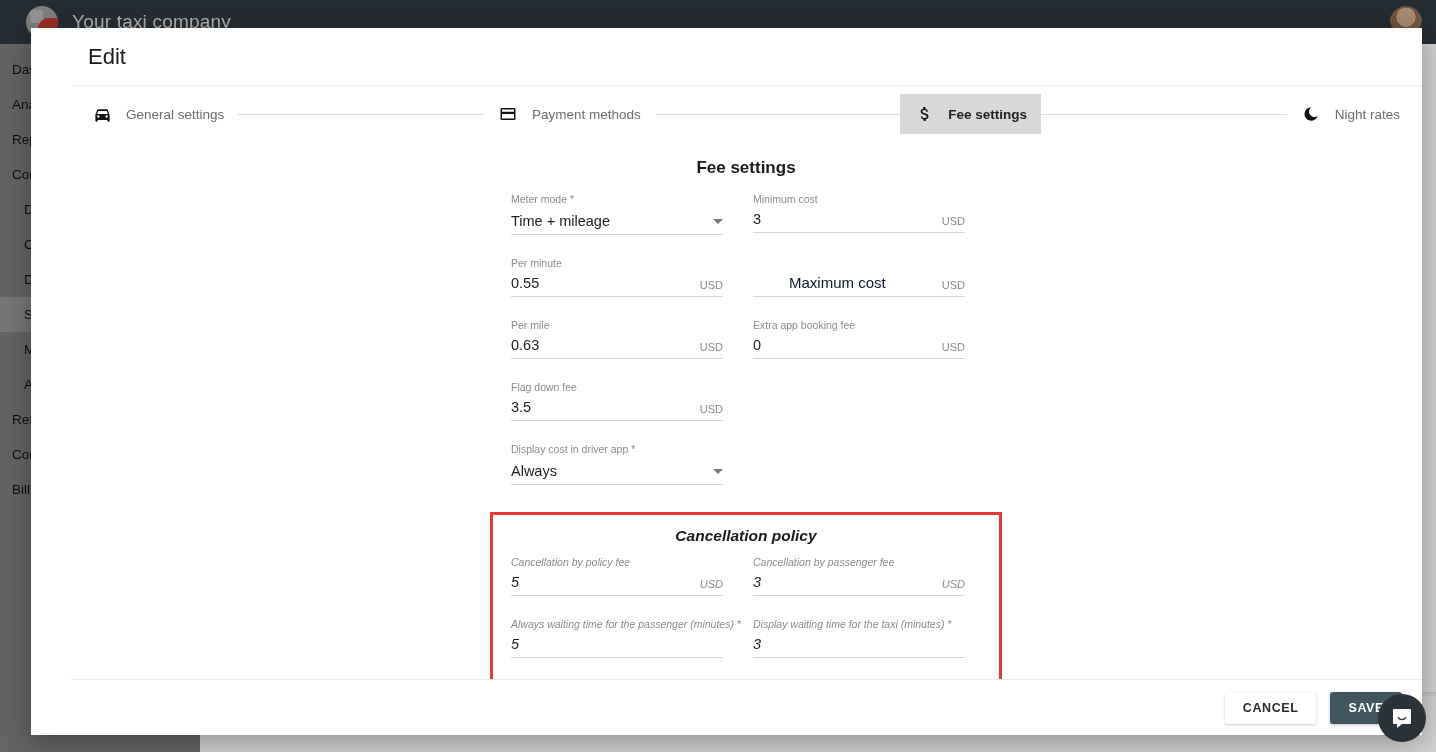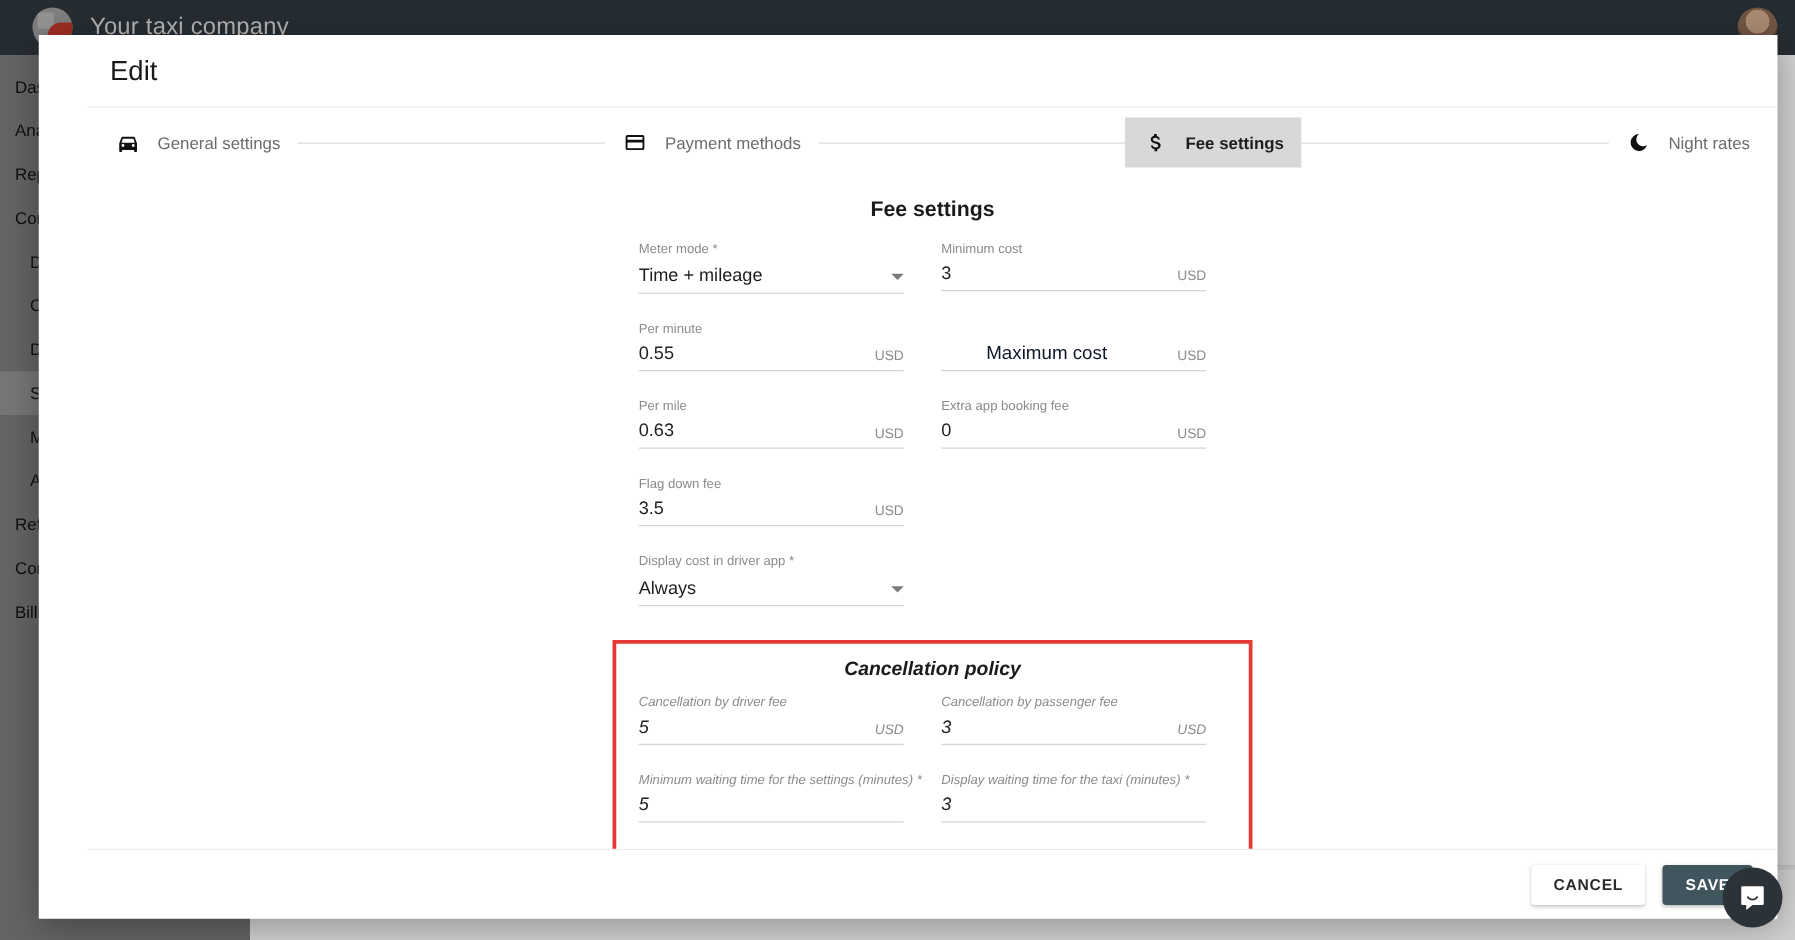--- a/index.html
+++ b/index.html
@@ -350,37 +350,37 @@
 
         <div></div>
       </div>
     </div>
 
     <div id="cancel-policy" style="border-color: rgb(229, 57, 53); font-style: italic;">
       <div id="policy-title">Cancellation policy</div>
 
       <div class="policy-grid">
         <div class="field">
-          <div class="field-label">Cancellation by driver fee</div>
+          <div class="field-label">Cancellation by policy fee</div>
           <div class="field-ctl">
             <span class="field-val">5</span>
             <span class="field-unit">USD</span>
           </div>
         </div>
 
         <div class="field">
           <div class="field-label">Cancellation by passenger fee</div>
           <div class="field-ctl">
             <span class="field-val">3</span>
             <span class="field-unit">USD</span>
           </div>
         </div>
 
         <div class="field">
-          <div class="field-label">Minimum waiting time for the settings (minutes) *</div>
+          <div class="field-label">Always waiting time for the passenger (minutes) *</div>
           <div class="field-ctl">
             <span class="field-val">5</span>
           </div>
         </div>
 
         <div>
           <div class="field">
             <div class="field-label">Display waiting time for the taxi (minutes) *</div>
             <div class="field-ctl">
               <span class="field-val">3</span>

